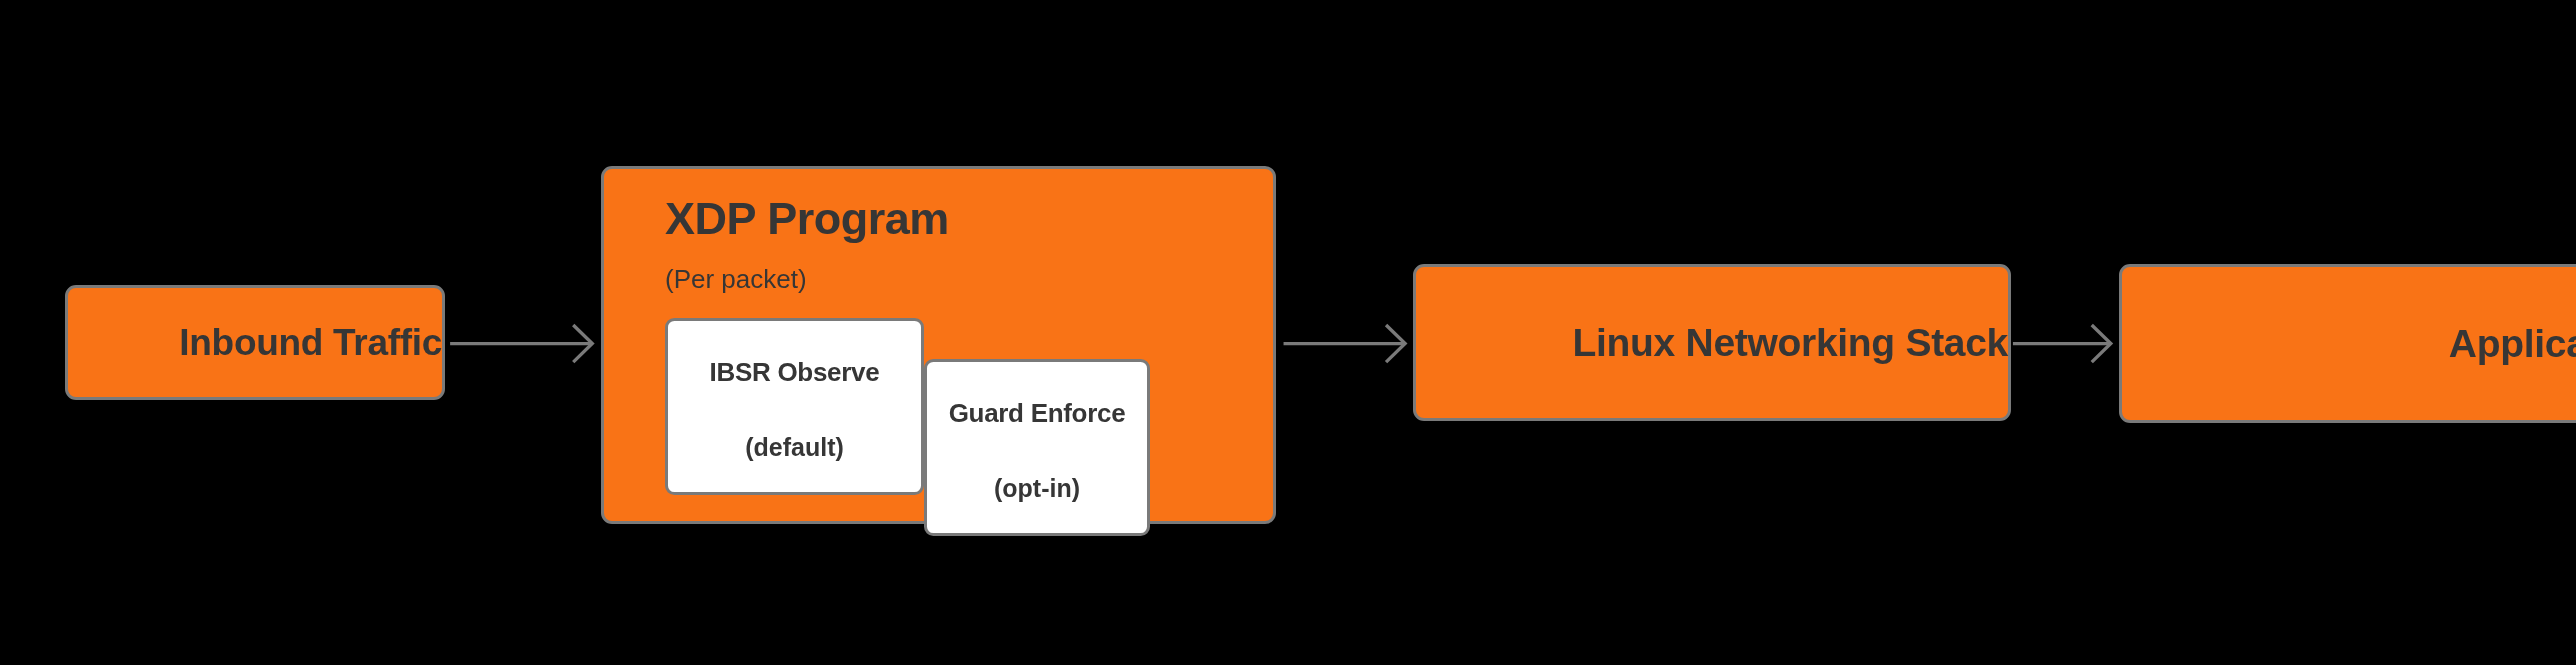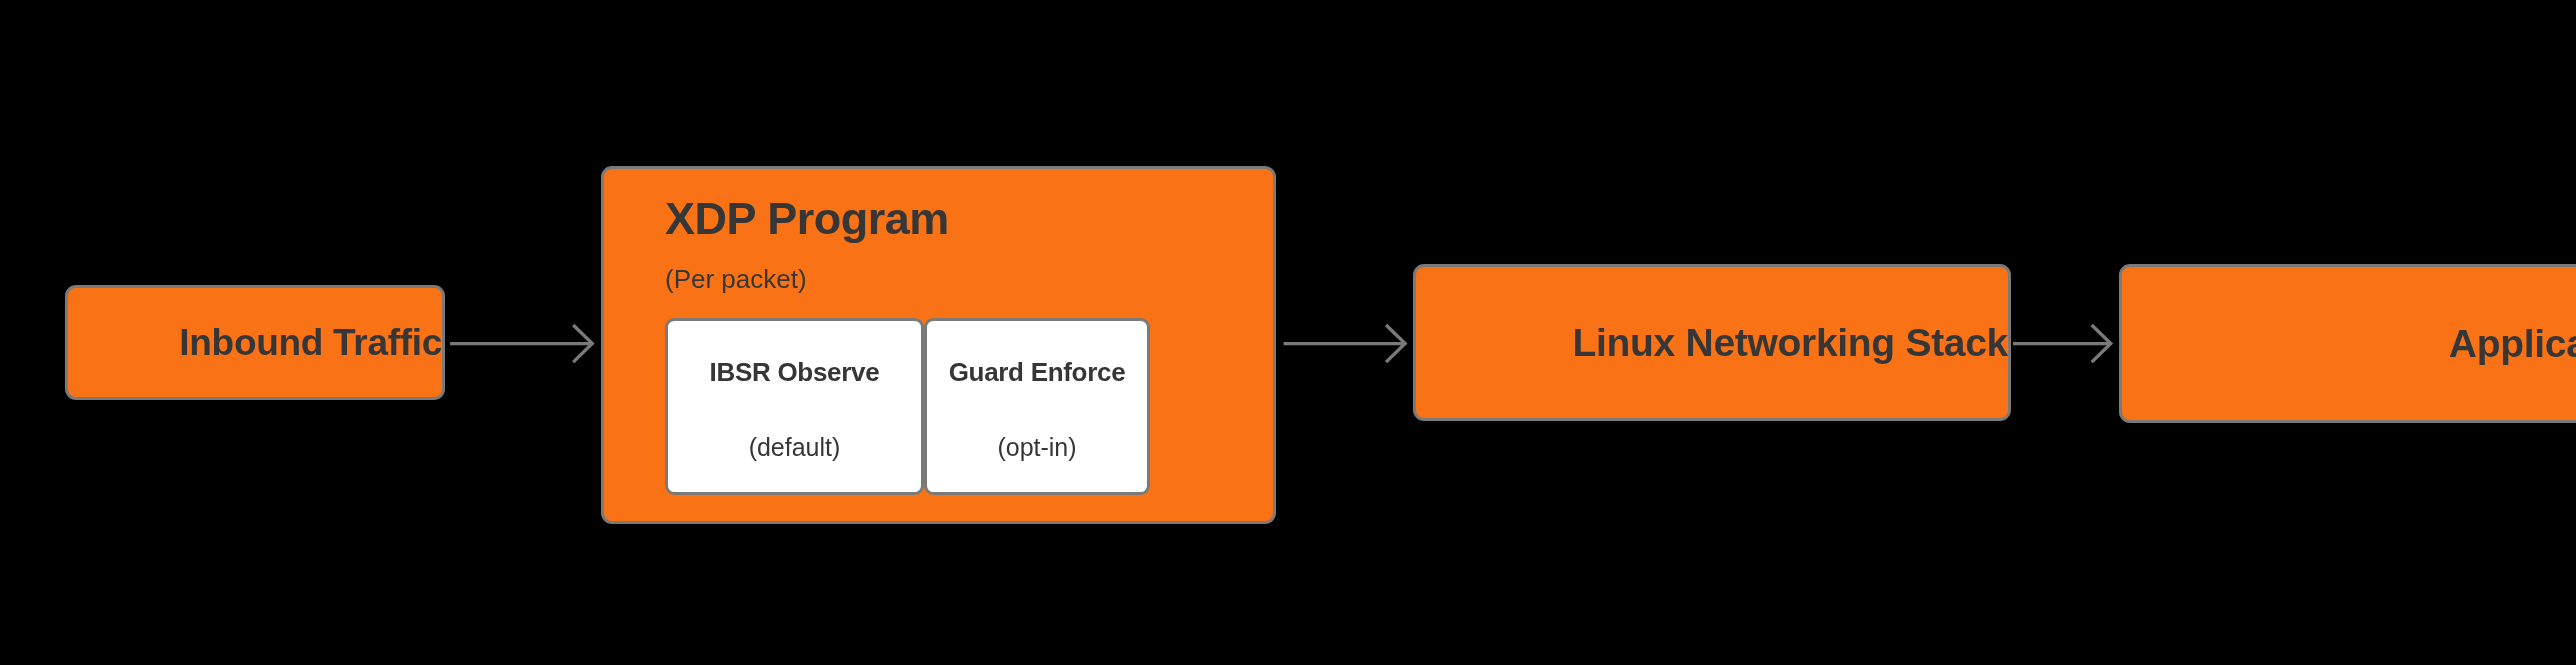--- a/index.html
+++ b/index.html
@@ -75,31 +75,31 @@
   .subbox {
     background: #ffffff;
     border: 3.6px solid #7a7a7a;
     border-radius: 9.3px;
     box-sizing: border-box;
     height: 177px;
     text-align: center;
     padding-top: 38px;
   }
   .subbox.first { width: 259px; }
-  .subbox.second { width: 226px; }
+  .subbox.second { width: 226px; margin-top: 41px; }
   .sub-label {
     font-size: 26px;
     font-weight: bold;
     letter-spacing: -0.3px;
     line-height: 26px;
     white-space: nowrap;
   }
   .sub-caption {
     font-size: 25px;
-    font-weight: normal;
+    font-weight: bold;
     line-height: 25px;
     margin-top: 50px;
     white-space: nowrap;
   }
   
   .linux { left: 1413px; top: 264px; width: 598px; height: 157px; }
   .linux .node-label { font-size: 39px; }
   
   .app { left: 2119px; top: 264px; width: 655px; height: 159px; }
   .app .node-label { font-size: 39px; }

